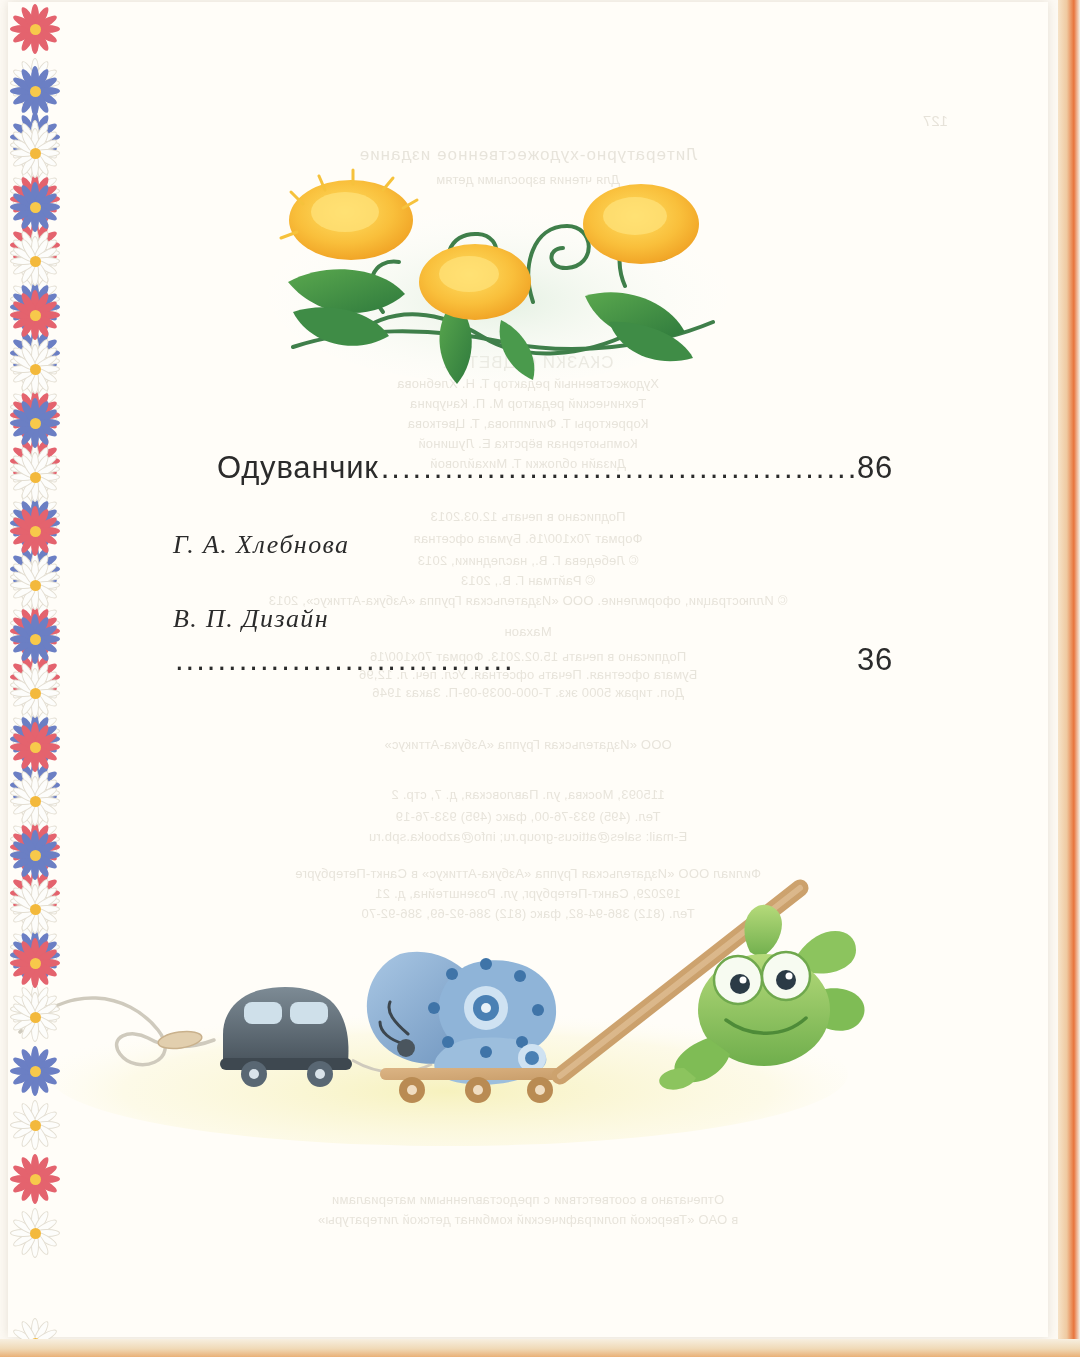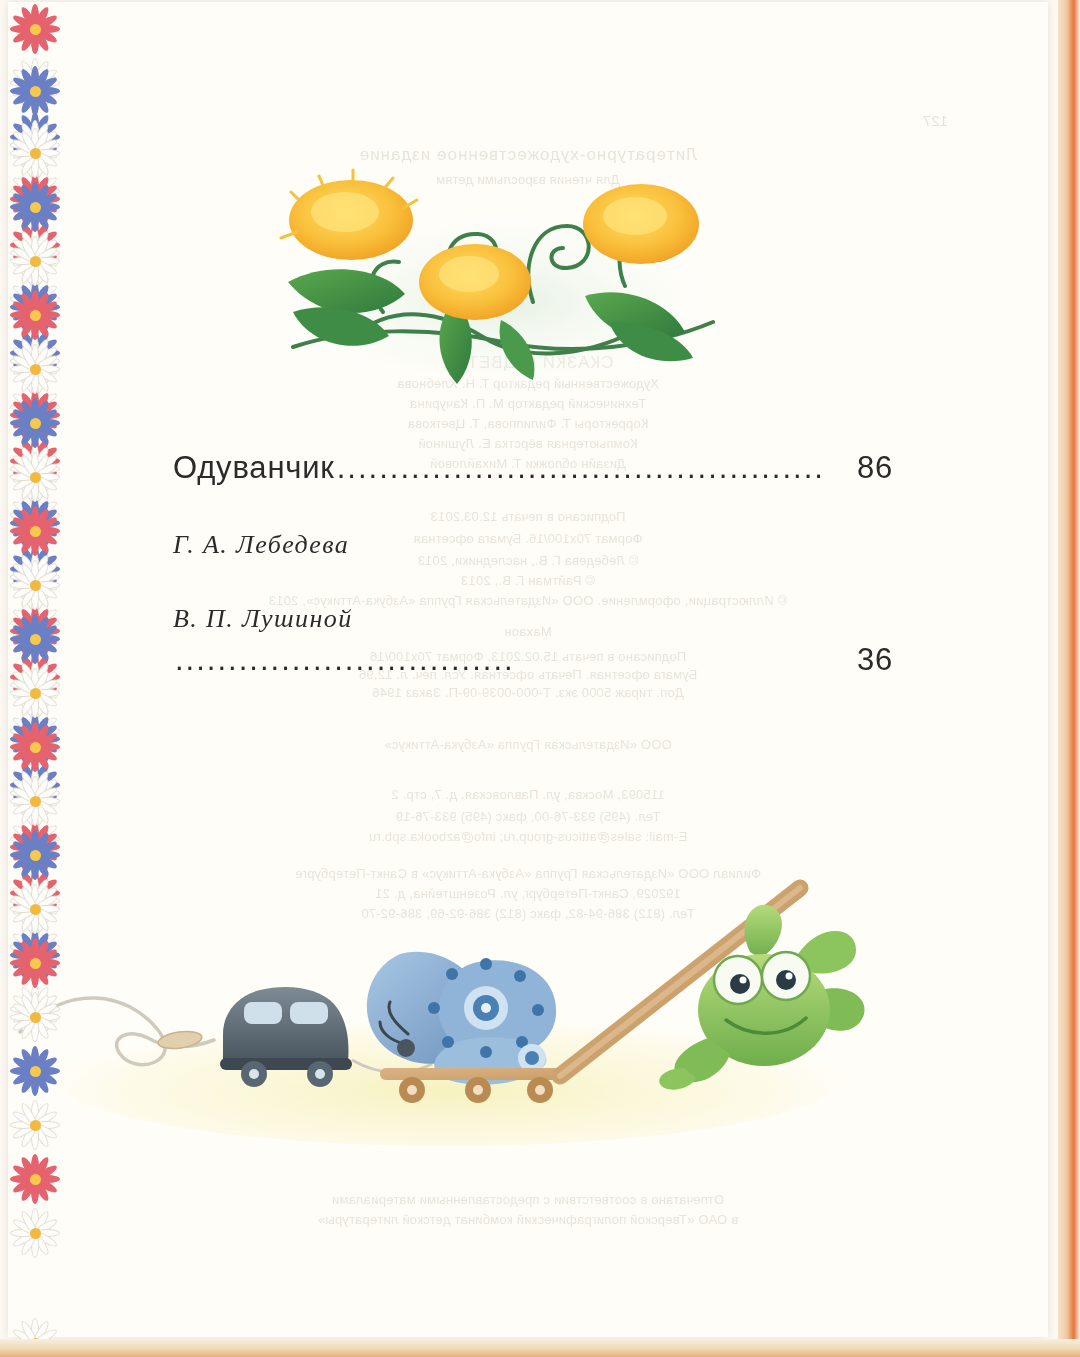--- a/index.html
+++ b/index.html
@@ -131,21 +131,21 @@
     letter-spacing: 1.4px;
     margin-bottom: 8px;
   }
   .title-row {
     display: flex;
     align-items: baseline;
     font-size: 31px;
     color: #2b2b2b;
     letter-spacing: .8px;
   }
-  .title-row .t-name { white-space: nowrap; }
+  .title-row .t-name { white-space: nowrap; margin-left: 44px; }
   .title-row .dots {
     flex: 1 1 auto;
     overflow: hidden;
     white-space: nowrap;
     color: #2b2b2b;
     font-size: 31px;
     letter-spacing: 2px;
     margin: 0 2px;
     min-width: 20px;
   }
@@ -254,25 +254,25 @@
 
       <div class="entry">
         <div class="title-row">
           <span class="t-name">Одуванчик</span>
           <span class="dots">..............................................</span>
           <span class="page">86</span>
         </div>
       </div>
 
       <div class="entry">
-        <div class="author">Г. А. Лебедева</div>
+        <div class="author">Г. А. Хлебнова</div>
       </div>
 
       <div class="entry">
-        <div class="author">В. П. Лушиной</div>
+        <div class="author">В. П. Дизайн</div>
         <div class="title-row">
           <span class="dots">................................</span>
           <span class="page">36</span>
         </div>
       </div>
 
     </div>
 
     <div id="art-bottom">
       <svg viewBox="0 0 900 300" width="900" height="300" xmlns="http://www.w3.org/2000/svg">

